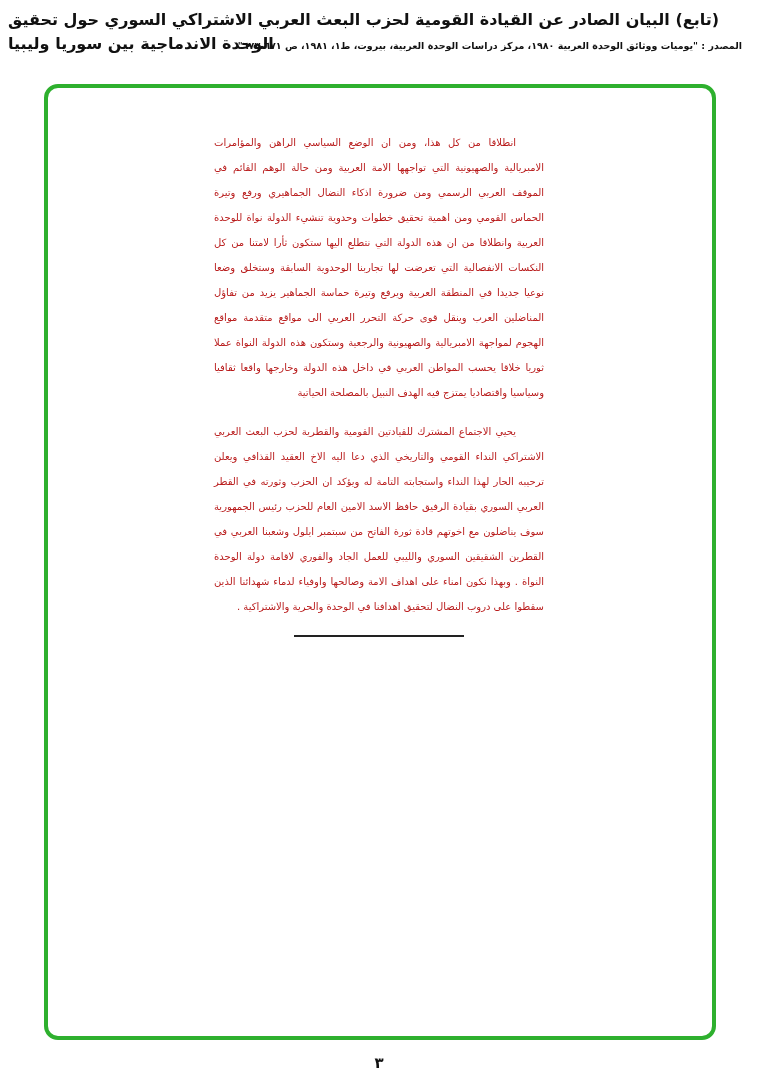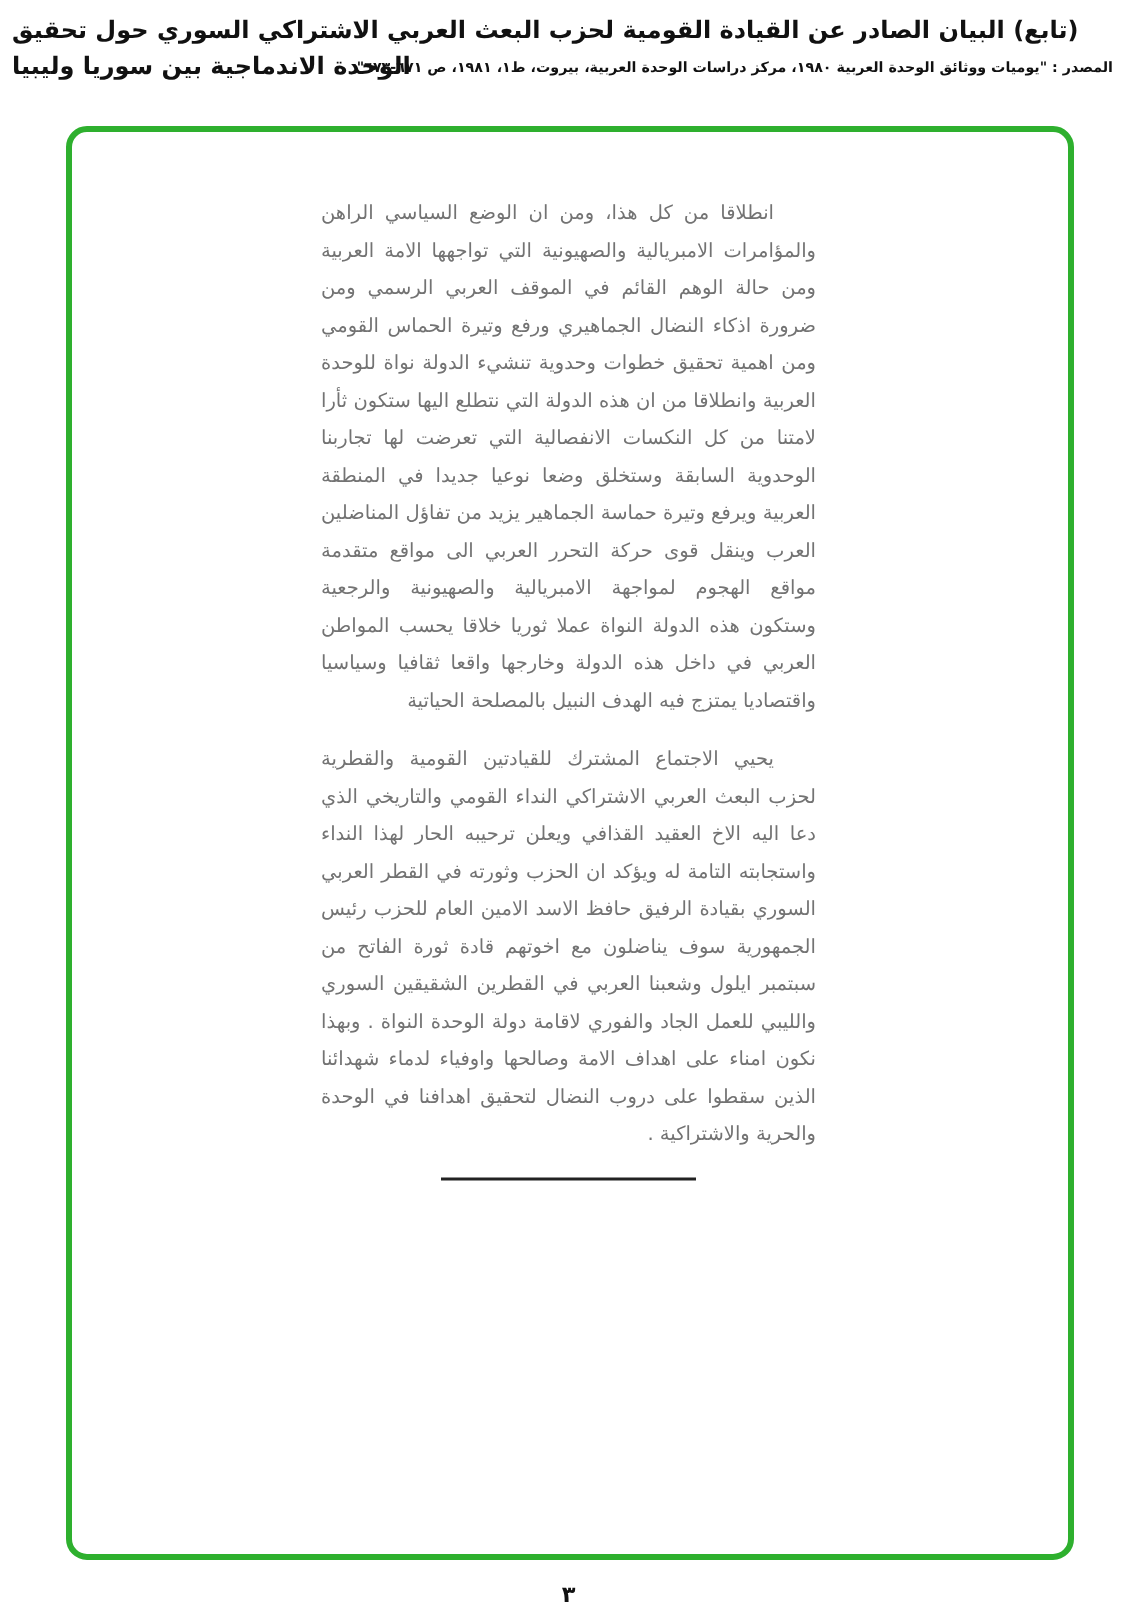--- a/index.html
+++ b/index.html
@@ -48,23 +48,23 @@
     border-radius: 14px;
     background: #ffffff;
   }
   .text-column {
     position: absolute;
     top: 42px;
     right: 168px;
     width: 330px;
     direction: rtl;
     text-align: justify;
-    font-size: 13px;
+    font-size: 10px;
     line-height: 25px;
-    color: #737373;
+    color: #b91c1c;
   }
   .text-column p {
     margin: 0 0 14px 0;
     text-indent: 28px;
   }
   .end-divider {
     width: 170px;
     height: 0;
     border-top: 2px solid #222222;
     margin: 16px auto 0 auto;

